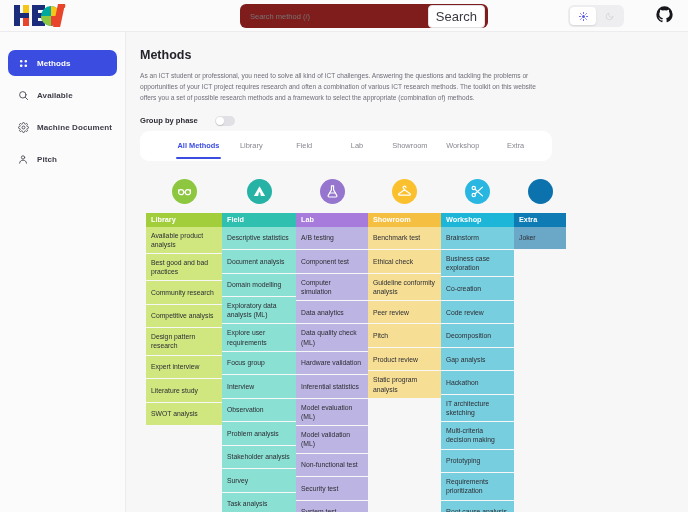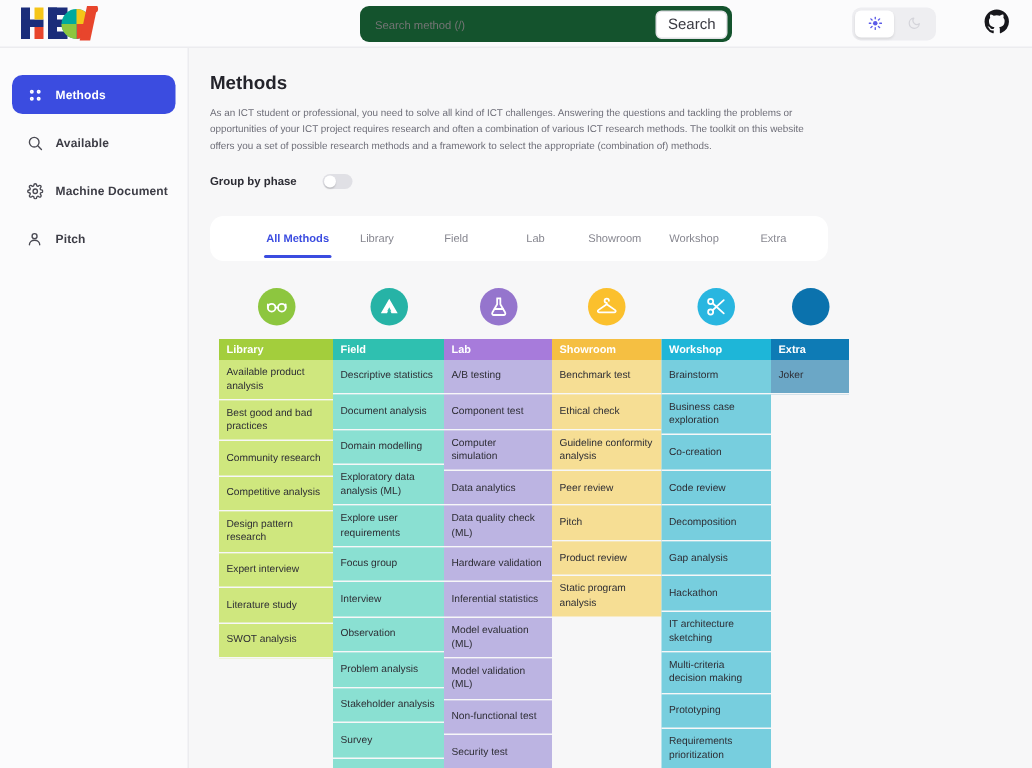--- a/index.html
+++ b/index.html
@@ -15,30 +15,30 @@
   .topbar {
     position: absolute; top: 0; left: 0; width: 688px; height: 32px;
     background: #fbfbfc; display: flex; align-items: center;
     border-bottom: 1px solid #ececef;
   }
   .logo { margin-left: 14px; display: flex; align-items: center; }
   .logo svg { display: block; }
 
   .search-wrap {
     position: absolute; left: 240px; top: 4px; width: 248px; height: 24px;
-    background: #14532d; border-radius: 6px; display: flex; align-items: center;
+    background: #7f1d1d; border-radius: 6px; display: flex; align-items: center;
     padding: 0 3px 0 10px;
   }
   .search-input {
     flex: 1; border: none; outline: none; background: transparent;
     font-size: 7.5px; color: #9b9ba3; font-family: "Liberation Sans", sans-serif;
   }
   .search-btn {
     background: #ffffff; border: 1px solid #e2e2e6; border-radius: 4px;
-    font-size: 10px; color: #3a3a42; padding: 3px 7px; cursor: pointer;
+    font-size: 13px; color: #3a3a42; padding: 3px 7px; cursor: pointer;
     font-family: "Liberation Sans", sans-serif;
   }
 
   .theme-toggle {
     position: absolute; left: 568px; top: 5px; width: 56px; height: 22px;
     background: #eeeef1; border-radius: 6px; display: flex; padding: 2px;
   }
   .theme-seg {
     width: 26px; height: 18px; border-radius: 4px; display: flex;
     align-items: center; justify-content: center; cursor: pointer;
@@ -65,21 +65,21 @@
   
   .main {
     position: absolute; top: 32px; left: 126px; width: 562px; height: 480px;
     background: #f7f7f8; padding: 16px 0 0 14px; overflow: hidden;
   }
   .page-title { font-size: 12.5px; font-weight: bold; color: #24242b; margin-bottom: 9px; }
   .page-desc {
     font-size: 6.6px; color: #6e6e78; line-height: 1.65; width: 404px; margin-bottom: 12px;
   }
 
-  .group-row { display: flex; align-items: center; gap: 17px; margin-bottom: 18px; text-align: right; }
+  .group-row { display: flex; align-items: center; gap: 17px; margin-bottom: 5px; text-align: right; }
   .group-label { font-size: 7.6px; font-weight: bold; color: #2c2c34; }
   .switch {
     width: 20px; height: 10px; border-radius: 6px; background: #e0e0e5;
     position: relative; cursor: pointer;
   }
   .switch::after {
     content: ""; position: absolute; width: 8px; height: 8px; border-radius: 50%;
     background: #ffffff; top: 1px; left: 1px; box-shadow: 0 1px 1px rgba(0,0,0,.15);
   }
 

